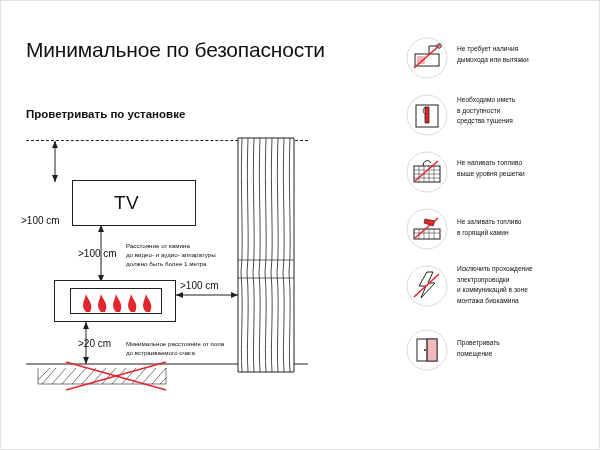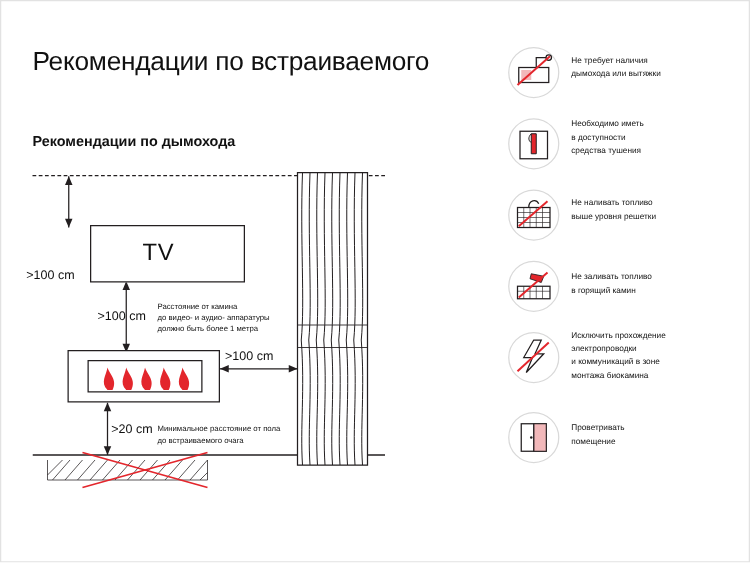--- a/index.html
+++ b/index.html
@@ -83,22 +83,22 @@
     position:absolute;left:52px;top:0;width:128px;
     font-size:6.6px;line-height:1.62;color:#111;
     white-space:pre-line;
   }
 </style>
 </head>
 <body>
 
 <div class="frame"></div>
 
-<div class="title">Рекомендации по встраиваемого</div>
-<div class="subtitle">Рекомендации по дымохода</div>
+<div class="title">Минимальное по безопасности</div>
+<div class="subtitle">Проветривать по установке</div>
 
 <div class="diagram">
 
   <div class="dash-h" style="left:0px;top:8px;width:282px;"></div>
 
   <svg width="300" height="290" style="position:absolute;left:0;top:0;">
 
     <line x1="29" y1="9" x2="29" y2="50" stroke="#231f20" stroke-width="1"></line>
     <polygon points="29,9 26,16 32,16" fill="#231f20"></polygon>
     <polygon points="29,50 26,43 32,43" fill="#231f20"></polygon>
@@ -170,21 +170,21 @@
       <path d="M23 22 C17 16 22 10 23 4 C25 10 31 14 27 22 Z"></path>
       <path d="M38 22 C32 16 37 10 38 4 C40 10 46 14 42 22 Z"></path>
       <path d="M53 22 C47 16 52 10 53 4 C55 10 61 14 57 22 Z"></path>
       <path d="M68 22 C62 16 67 10 68 4 C70 10 76 14 72 22 Z"></path>
     </g>
   </svg>
 
   <div class="dim" style="left:-5px;top:83px;">&gt;100 cm</div>
   <div class="dim" style="left:52px;top:116px;">&gt;100 cm</div>
   <div class="dim" style="left:154px;top:148px;">&gt;100 cm</div>
-  <div class="dim" style="left:52px;top:206px;margin-left:11px;">&gt;20 cm</div>
+  <div class="dim" style="left:52px;top:206px;">&gt;20 cm</div>
 
   <div class="note" style="left:100px;top:110px;width:120px;">Расстояние от камина
 до видео- и аудио- аппаратуры
 должно быть более 1 метра</div>
   <div class="note" style="left:100px;top:208px;width:130px;">Минимальное расстояние от пола
 до встраиваемого очага</div>
 
 </div>
 
 <div class="rules">

